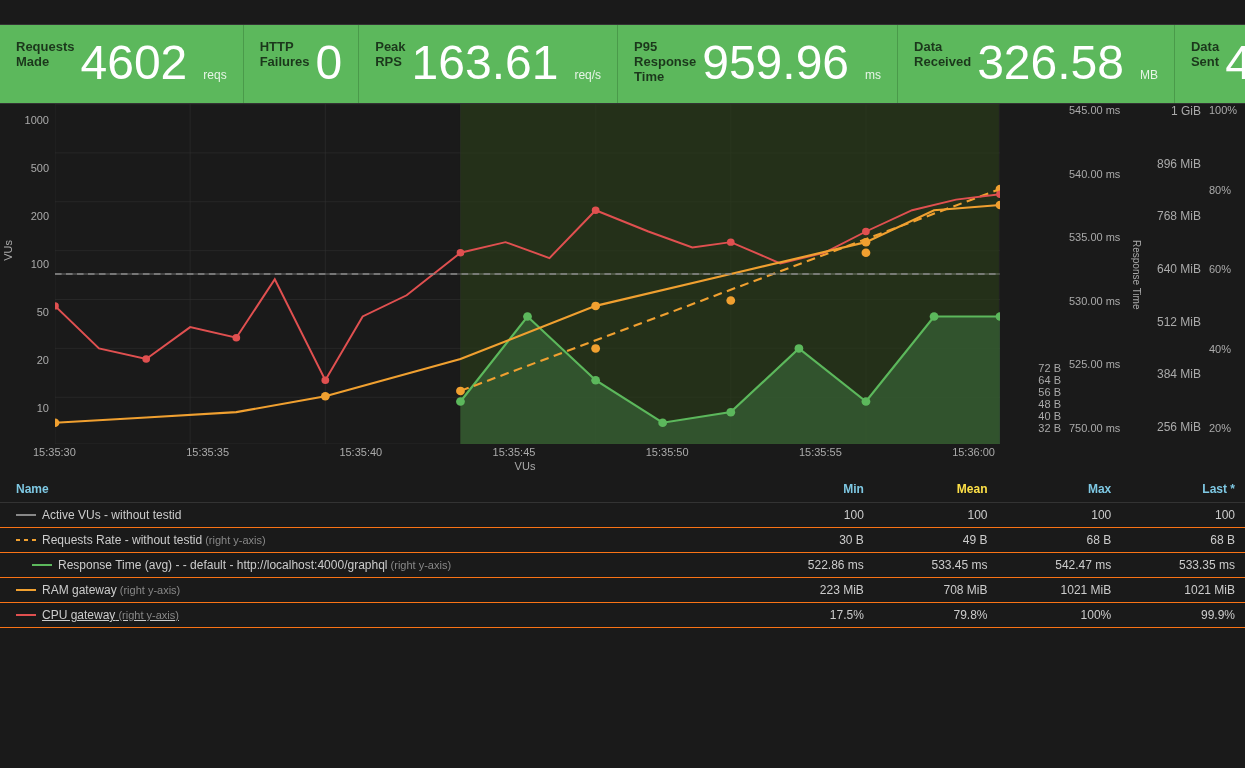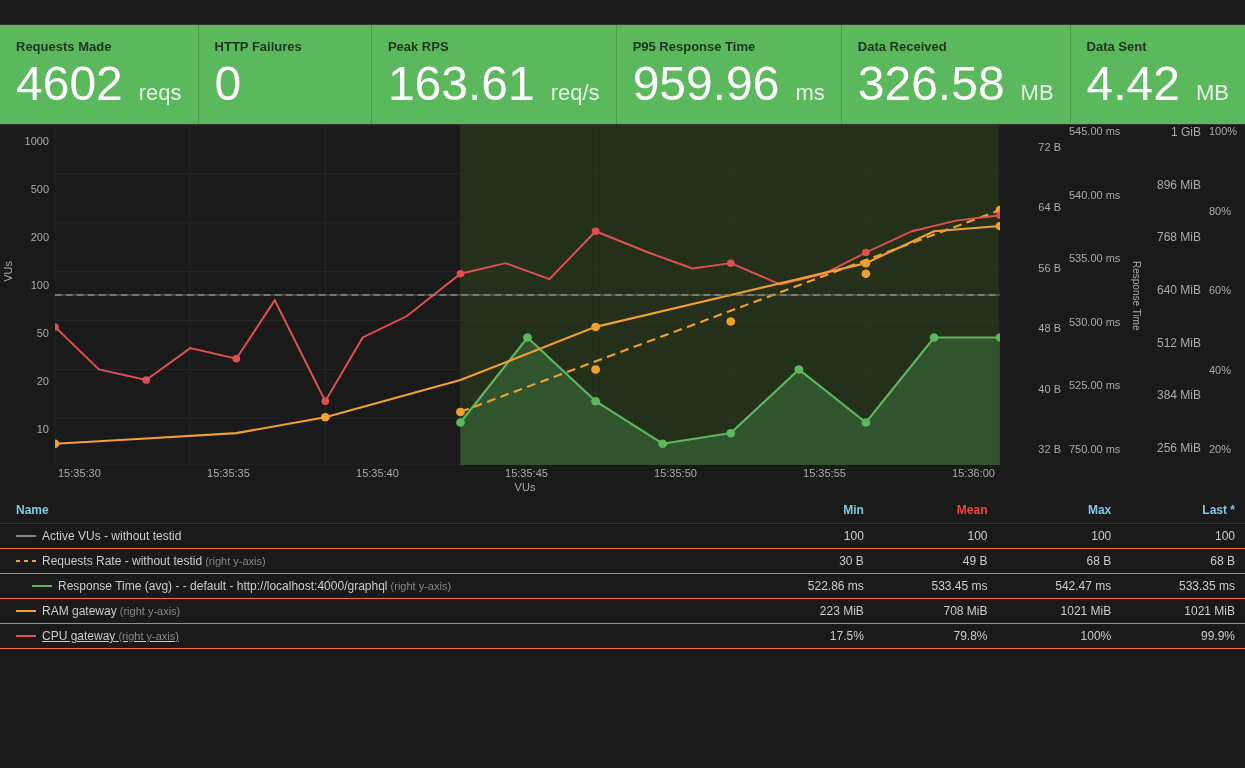--- a/index.html
+++ b/index.html
@@ -24,40 +24,40 @@
       display: flex;
       border-top: 1px solid #333;
       border-bottom: 1px solid #333;
     }
     .metric-card {
       flex: 1;
       background: #5cb85c;
       padding: 14px 16px 16px;
       border-right: 1px solid #4a9a4a;
       display: flex;
-      flex-direction: column;
+      flex-direction: row;
       gap: 6px;
     }
     .metric-card:last-child { border-right: none; }
     .metric-label {
       font-size: 13px;
       color: rgba(0,0,0,0.7);
       font-weight: 600;
     }
     .metric-value {
       font-size: 48px;
       font-weight: 300;
       color: #fff;
       line-height: 1;
       display: flex;
       align-items: baseline;
       gap: 16px;
     }
     .metric-unit {
-      font-size: 22px;
+      font-size: 12px;
       font-weight: 400;
       color: rgba(255,255,255,0.85);
     }
     .chart-section {
       display: flex;
       flex-direction: column;
       padding: 0;
       background: #1a1a1a;
     }
     .y-axis-left {
@@ -256,21 +256,21 @@
         <circle cx="0" cy="300" r="4" fill="#f0a030"></circle>
         <circle cx="246" cy="275" r="4" fill="#f0a030"></circle>
         <circle cx="492" cy="190" r="4" fill="#f0a030"></circle>
         <circle cx="738" cy="130" r="4" fill="#f0a030"></circle>
         <circle cx="860" cy="95" r="4" fill="#f0a030"></circle>
 
         <line x1="0" y1="160" x2="860" y2="160" stroke="#888" stroke-width="1.5" stroke-dasharray="6,4"></line>
       </svg>
     </div>
 
-    <div style="width:65px;display:flex;flex-direction:column;justify-content:space-between;align-items:flex-end;padding:16px 4px 10px 0;font-size:11px;color:#aaa;position:relative;">
+    <div style="width:65px;display:flex;flex-direction:column;justify-content:flex-end;align-items:flex-end;padding:4px 4px 10px 0;font-size:11px;color:#aaa;position:relative;margin-top:20px;">
       <span>72 B</span>
       <span>64 B</span>
       <span>56 B</span>
       <span>48 B</span>
       <span>40 B</span>
       <span>32 B</span>
     </div>
 
     <div style="width:75px;display:flex;flex-direction:column;justify-content:space-between;align-items:flex-start;padding:0 0 10px 4px;font-size:11px;color:#aaa;position:relative;">
       <div style="writing-mode:vertical-rl;position:absolute;right:-2px;top:40%;font-size:10px;color:#aaa;white-space:nowrap;">Response Time</div>
@@ -294,37 +294,37 @@
 
     <div style="width:40px;display:flex;flex-direction:column;justify-content:space-between;align-items:flex-start;padding:0 0 10px 4px;font-size:11px;color:#aaa;">
       <span>100%</span>
       <span>80%</span>
       <span>60%</span>
       <span>40%</span>
       <span>20%</span>
     </div>
   </div>
 
-  <div style="display:flex;margin-left:58px;padding-right:250px;justify-content:space-between;font-size:11px;color:#aaa;padding-top:2px;">
+  <div style="display:flex;margin-left:33px;padding-right:250px;justify-content:space-between;font-size:11px;color:#aaa;padding-top:2px;">
     <span>15:35:30</span>
     <span>15:35:35</span>
     <span>15:35:40</span>
     <span>15:35:45</span>
     <span>15:35:50</span>
     <span>15:35:55</span>
     <span>15:36:00</span>
   </div>
   <div style="text-align:center;font-size:11px;color:#aaa;margin-left:55px;padding-right:250px;margin-top:2px;">VUs</div>
 
   <table class="legend-table">
     <thead>
       <tr>
         <th style="color:#7ec8e3;padding-left:16px;">Name</th>
         <th style="color:#7ec8e3;">Min</th>
-        <th style="color:#ef4444;">Mean</th>
+        <th style="color:#fde047;">Mean</th>
         <th style="color:#7ec8e3;">Max</th>
         <th style="color:#7ec8e3;">Last *</th>
       </tr>
     </thead>
     <tbody id="legend-tbody">
         <tr>
     <td style="padding-left:16px;">
       <div style="display:flex;align-items:center;">
         <span class="legend-line" style="background:#888;"></span>
         <span>Active VUs - without testid<span style="color:#888;font-size:11px;"></span></span>

